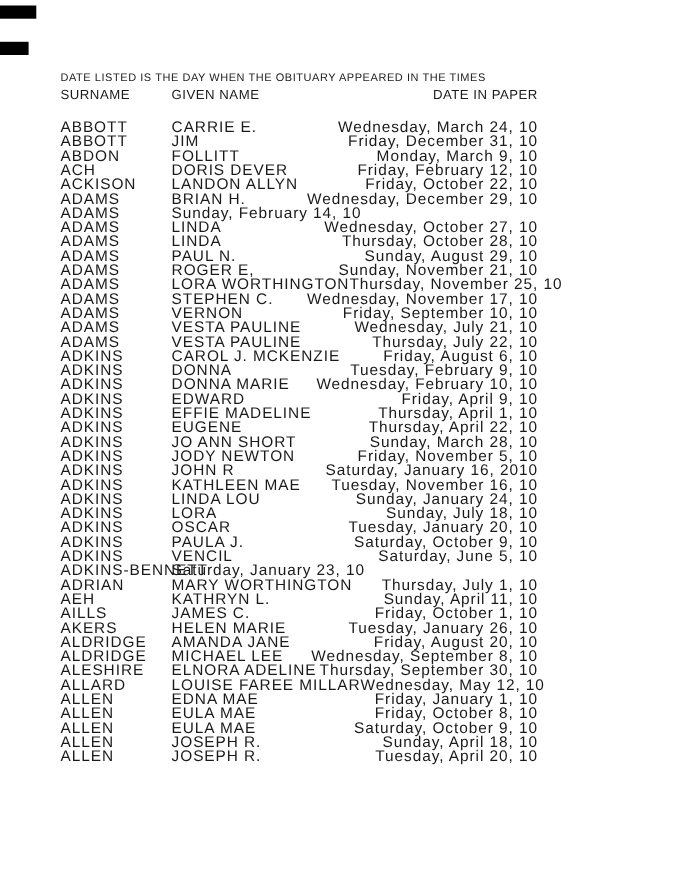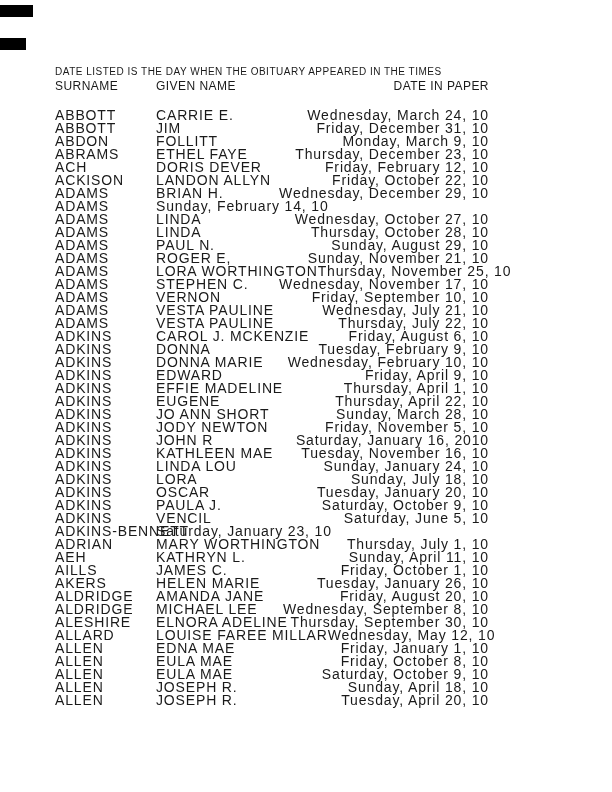--- a/index.html
+++ b/index.html
@@ -64,25 +64,20 @@
     <span class="col-given">JIM</span>
     <span class="col-date">Friday, December 31, 10</span>
   </div>
 
   <div class="row">
     <span class="col-surname">ABDON</span>
     <span class="col-given">FOLLITT</span>
     <span class="col-date">Monday, March 9, 10</span>
   </div>
 
-  <div class="row">
-    <span class="col-surname">ABRAMS</span>
-    <span class="col-given">ETHEL FAYE</span>
-    <span class="col-date">Thursday, December 23, 10</span>
-  </div>
 
   <div class="row">
     <span class="col-surname">ACH</span>
     <span class="col-given">DORIS DEVER</span>
     <span class="col-date">Friday, February 12, 10</span>
   </div>
 
   <div class="row">
     <span class="col-surname">ACKISON</span>
     <span class="col-given">LANDON ALLYN</span>

